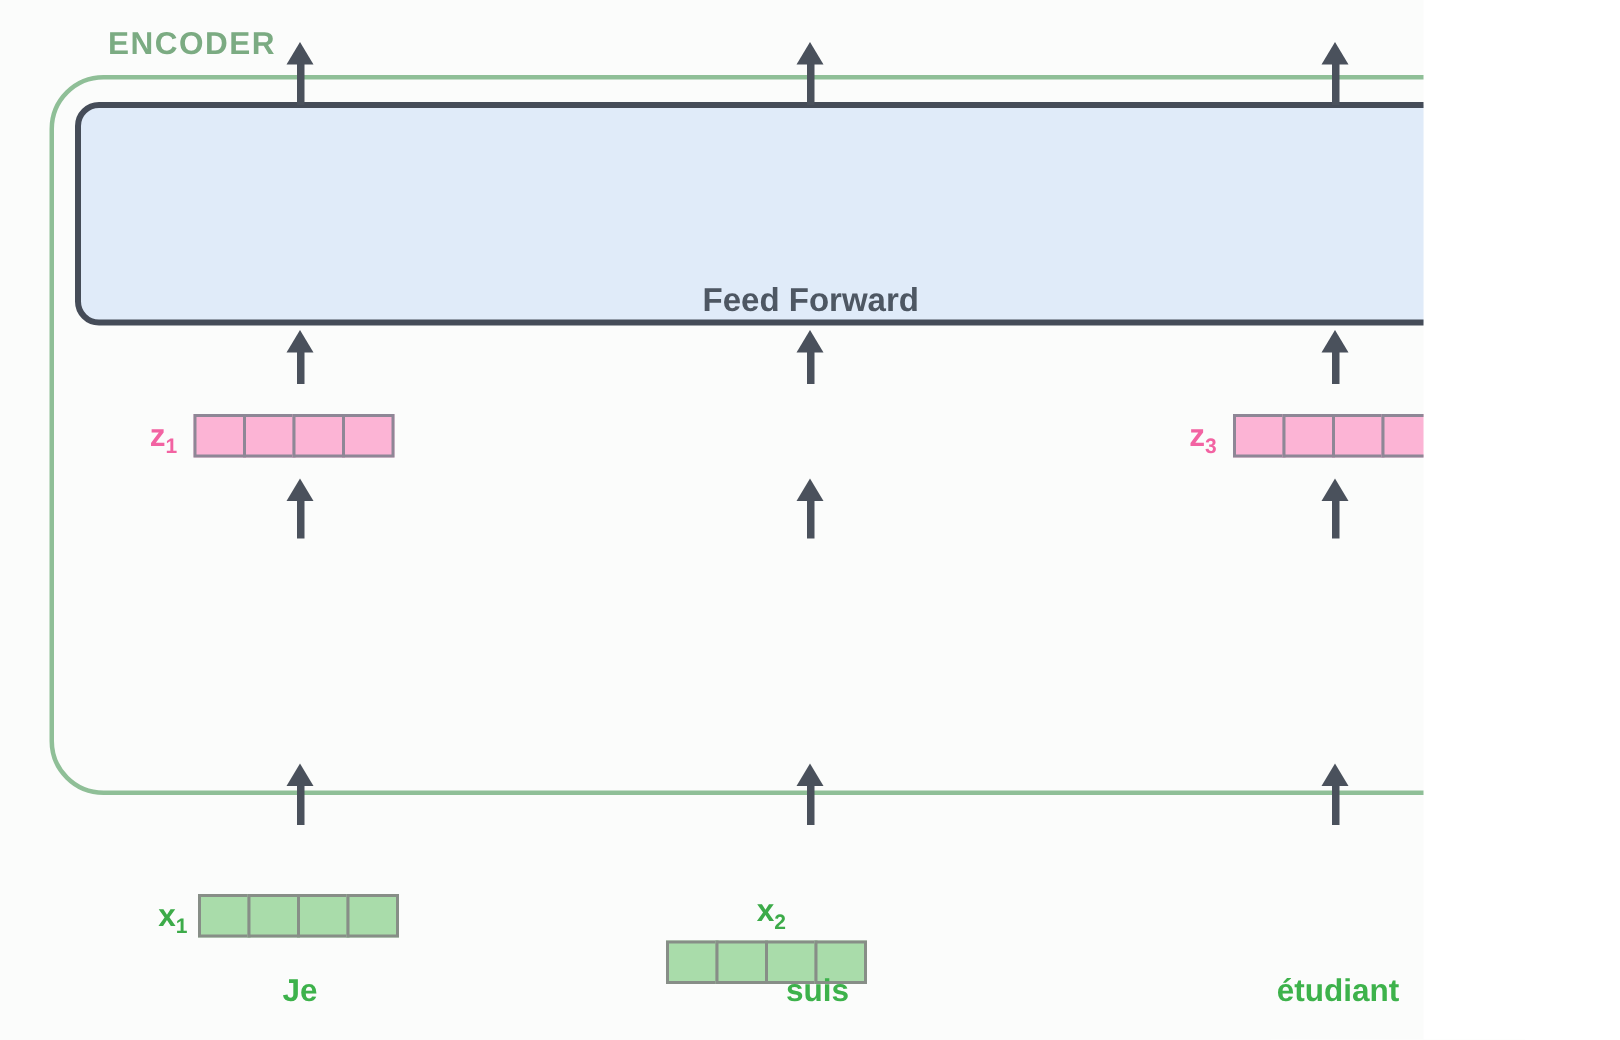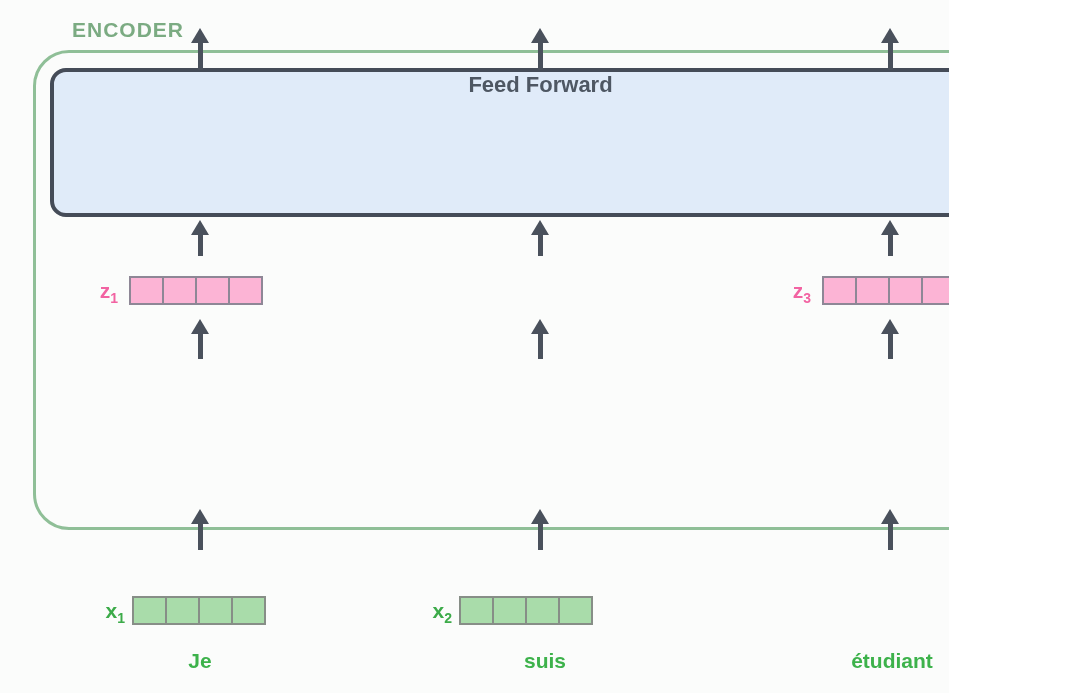--- a/index.html
+++ b/index.html
@@ -28,21 +28,21 @@
     position:absolute;left:72px;top:18px;
     font-size:21px;font-weight:600;letter-spacing:1px;color:var(--encoder-label);
   }
   .encoder-border{
     position:absolute;left:33px;top:50px;width:1008px;height:474px;
     border:3px solid var(--encoder-border);border-radius:36px;background:transparent;
   }
   .block{
     position:absolute;left:50px;width:973px;height:141px;
     border:4px solid var(--box-border);border-radius:16px;
-    display:flex;align-items:flex-start;justify-content:center;
+    display:flex;align-items:flex-end;justify-content:center;
     font-size:22px;font-weight:600;color:var(--box-text);
   }
   .feed-forward{top:68px;background:var(--feed-forward-fill);}
   .self-attention{top:359px;background:var(--self-attention-fill);}
   .arrow{
     position:absolute;width:22px;
   }
   .arrow::before{ 
     content:"";position:absolute;left:8.5px;top:10px;bottom:0;width:5px;
     background:var(--arrow);
@@ -126,21 +126,21 @@
 
   <div class="vector x-vec" style="left:99px;top:596px;">
     <span class="vec-label"><span>x</span><sub>1</sub></span>
     <span class="cells">
       <span class="cell"></span>
         <span class="cell"></span>
         <span class="cell"></span>
         <span class="cell"></span>
     </span>
   </div>
-  <div class="vector x-vec" style="left:426px;top:596px;">
+  <div class="vector x-vec" style="left:444px;top:596px;flex-direction:column;">
     <span class="vec-label"><span>x</span><sub>2</sub></span>
     <span class="cells">
       <span class="cell"></span>
         <span class="cell"></span>
         <span class="cell"></span>
         <span class="cell"></span>
     </span>
   </div>
 
   <div class="word" style="left:200px;">Je</div>

